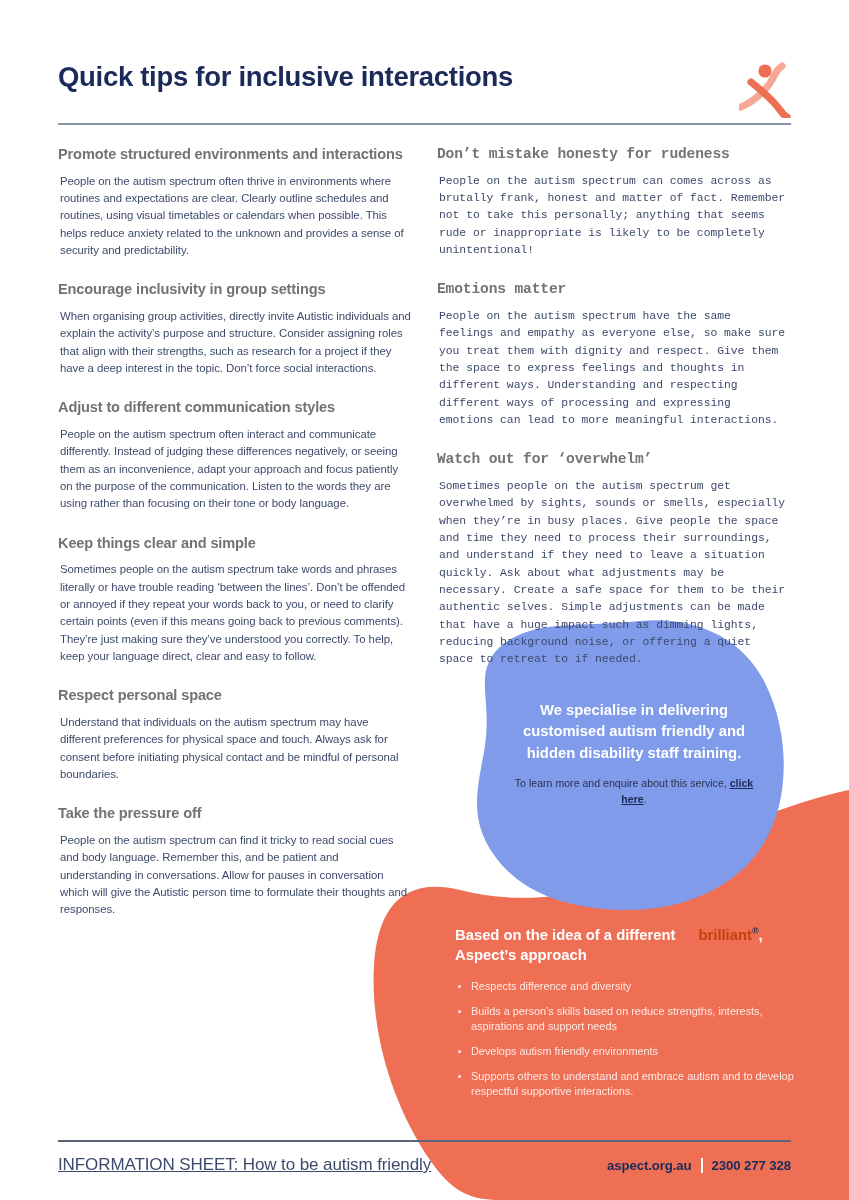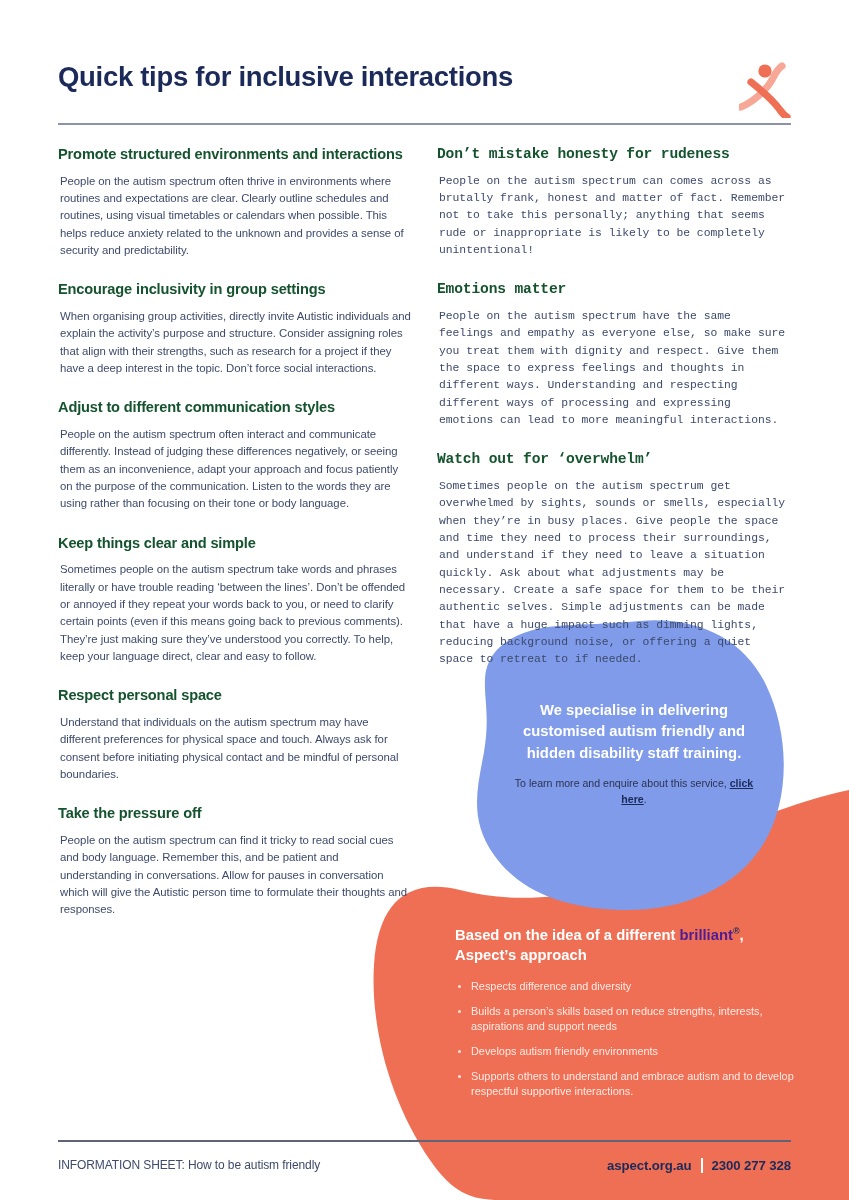--- a/index.html
+++ b/index.html
@@ -73,21 +73,21 @@
   }
   #left-column  { left: 58px;  width: 355px; }
   #right-column { left: 437px; width: 355px; font-family: Liberation Mono, monospace; }
 
   .section { margin-bottom: 21px; }
   .section:last-child { margin-bottom: 0; }
 
   .section-heading {
     font-size: 14.6px;
     font-weight: bold;
-    color: #14532d;
+    color: #737373;
     line-height: 1.28;
     margin: 0 0 9px 0;
     letter-spacing: -0.15px;
   }
   .section-body {
     font-size: 11.4px;
     color: #3d4a6b;
     line-height: 1.52;
     margin: 2px;
     letter-spacing: -0.05px;
@@ -130,21 +130,22 @@
     width: 345px;
   }
   #approach-heading {
     font-size: 14.8px;
     font-weight: bold;
     color: #ffffff;
     line-height: 1.38;
     margin: 0 0 13px 0;
   }
   #approach-heading .brilliant {
-    color: #4c1d95;
+    color: #c2410c;
+    margin-left: 19px;
   }
   #approach-heading .reg {
     color: #1b2a59;
     font-size: 9px;
     vertical-align: super;
   }
   #approach-list {
     list-style: none;
     margin: 0;
     padding: 0;
@@ -183,23 +184,24 @@
     left: 58px;
     top: 1153px;
     width: 733px;
     height: 24px;
     z-index: 5;
     display: flex;
     align-items: center;
     justify-content: space-between;
   }
   #footer-left {
-    font-size: 12px;
+    font-size: 17px;
     color: #3d4a6b;
     letter-spacing: -0.1px;
+    text-decoration: underline;
   }
   #footer-right {
     font-size: 13.2px;
     font-weight: bold;
     color: #1b2a59;
     display: flex;
     align-items: center;
     gap: 9px;
     letter-spacing: -0.1px;
     justify-content: space-between;

